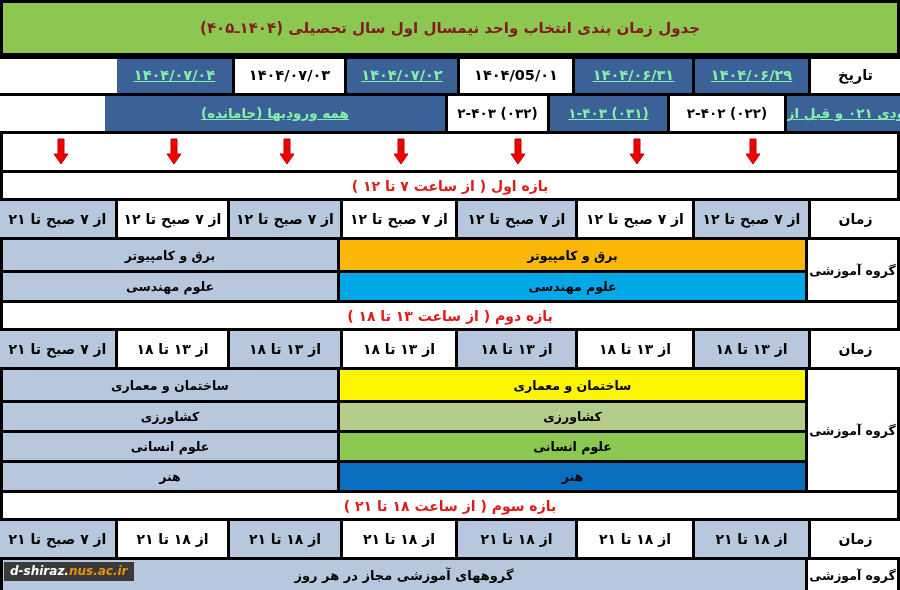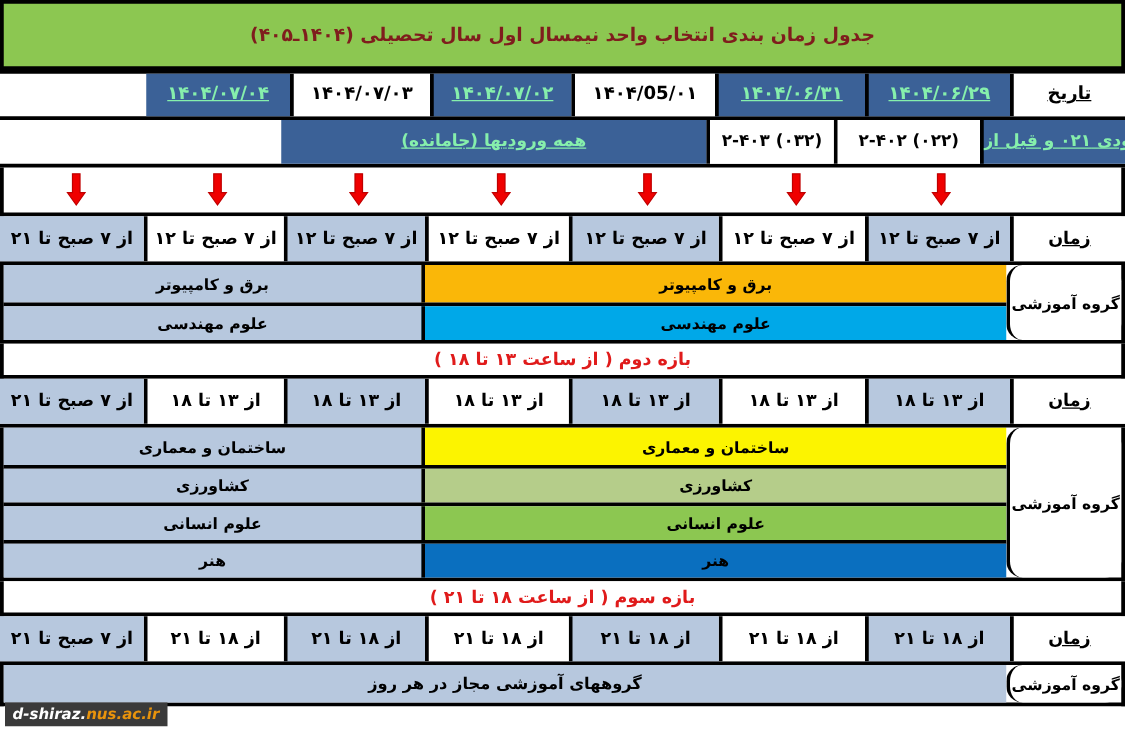--- a/index.html
+++ b/index.html
@@ -55,21 +55,21 @@
     justify-content: center;
     color: #7f1d1d;
     font-size: 15px;
     font-weight: bold;
     letter-spacing: 0;
   }
 
   
   .date-row { height: 40px; border-top: 3px solid #000000; }
   .date-row .cell { font-size: 14.5px; }
-  .hdr-col  { background: #ffffff; color: #000000; text-decoration: underline; }
+  .hdr-col  { background: #ffffff; color: #000000; }
   .blue-fill { background: #3b6197; color: #86efac; text-decoration: underline; }
   .white-fill { background: #ffffff; color: #000000; }
 
   
   .sem-row { height: 38px; }
   .sem-row .cell { font-size: 13.5px; }
 
   
   .arrow-row {
     height: 39px;
@@ -123,21 +123,20 @@
     width: 92px;
     box-sizing: border-box;
     background: #ffffff;
     color: #000000;
     font-weight: bold;
     font-size: 12.5px;
     display: flex;
     align-items: center;
     justify-content: center;
     border-left: 3px solid #000000;
-    border-radius: 13px;
   }
   .grp-stack-body {
     flex: 1 1 auto;
     display: flex;
     flex-direction: column;
   }
   .grp-line {
     display: flex;
     flex-direction: row;
     height: 30px;
@@ -211,20 +210,21 @@
     <div class="cell blue-fill" style="width:120px">۱۴۰۴/۰۶/۳۱</div>
     <div class="cell white-fill" style="width:115px">۱۴۰۴/05/۰۱</div>
     <div class="cell blue-fill" style="width:113px">۱۴۰۴/۰۷/۰۲</div>
     <div class="cell white-fill" style="width:112px">۱۴۰۴/۰۷/۰۳</div>
     <div class="cell blue-fill noleft" style="width:115px">۱۴۰۴/۰۷/۰۴</div>
   </div>
 
   <div class="row sem-row">
     <div class="cell blue-fill" style="width:116px">ورودی ۰۲۱ و قبل از آن</div>
     <div class="cell white-fill" style="width:117px">(۰۲۲) ۲-۴۰۲</div>
+    <div class="cell blue-fill" style="width:120px">(۰۳۱) ۱-۴۰۳</div>
     <div class="cell white-fill" style="width:102px">(۰۳۲) ۲-۴۰۳</div>
     <div class="cell blue-fill noleft" style="width:340px">همه ورودیها (جامانده)</div>
   </div>
 
   <div class="arrow-row">
     <div style="width:86px"></div>
     <div class="arrow-cell" style="width:116px">
       <svg class="arrow-glyph" width="20" height="28" viewBox="0 0 20 28">
           <path d="M7 1 h6 v15 h4 l-7 10 -7 -10 h4 z" fill="#f00000" stroke="#c00000" stroke-width="1"></path>
         </svg>
@@ -254,20 +254,21 @@
           <path d="M7 1 h6 v15 h4 l-7 10 -7 -10 h4 z" fill="#f00000" stroke="#c00000" stroke-width="1"></path>
         </svg>
     </div>
     <div class="arrow-cell" style="width:115px">
       <svg class="arrow-glyph" width="20" height="28" viewBox="0 0 20 28">
           <path d="M7 1 h6 v15 h4 l-7 10 -7 -10 h4 z" fill="#f00000" stroke="#c00000" stroke-width="1"></path>
         </svg>
     </div>
   </div>
 
+  <div class="band-row">بازه اول ( از ساعت ۷ تا ۱۲ )</div>
 
   <div class="row time-row">
     <div class="cell hdr-col" style="width:92px">زمان</div>
     <div class="cell lblue-fill" style="width:116px">از ۷ صبح تا ۱۲</div>
     <div class="cell white-fill" style="width:117px">از ۷ صبح تا ۱۲</div>
     <div class="cell lblue-fill" style="width:120px">از ۷ صبح تا ۱۲</div>
     <div class="cell white-fill" style="width:115px">از ۷ صبح تا ۱۲</div>
     <div class="cell lblue-fill" style="width:113px">از ۷ صبح تا ۱۲</div>
     <div class="cell white-fill" style="width:112px">از ۷ صبح تا ۱۲</div>
     <div class="cell lblue-fill noleft" style="width:115px">از ۷ صبح تا ۲۱</div>

